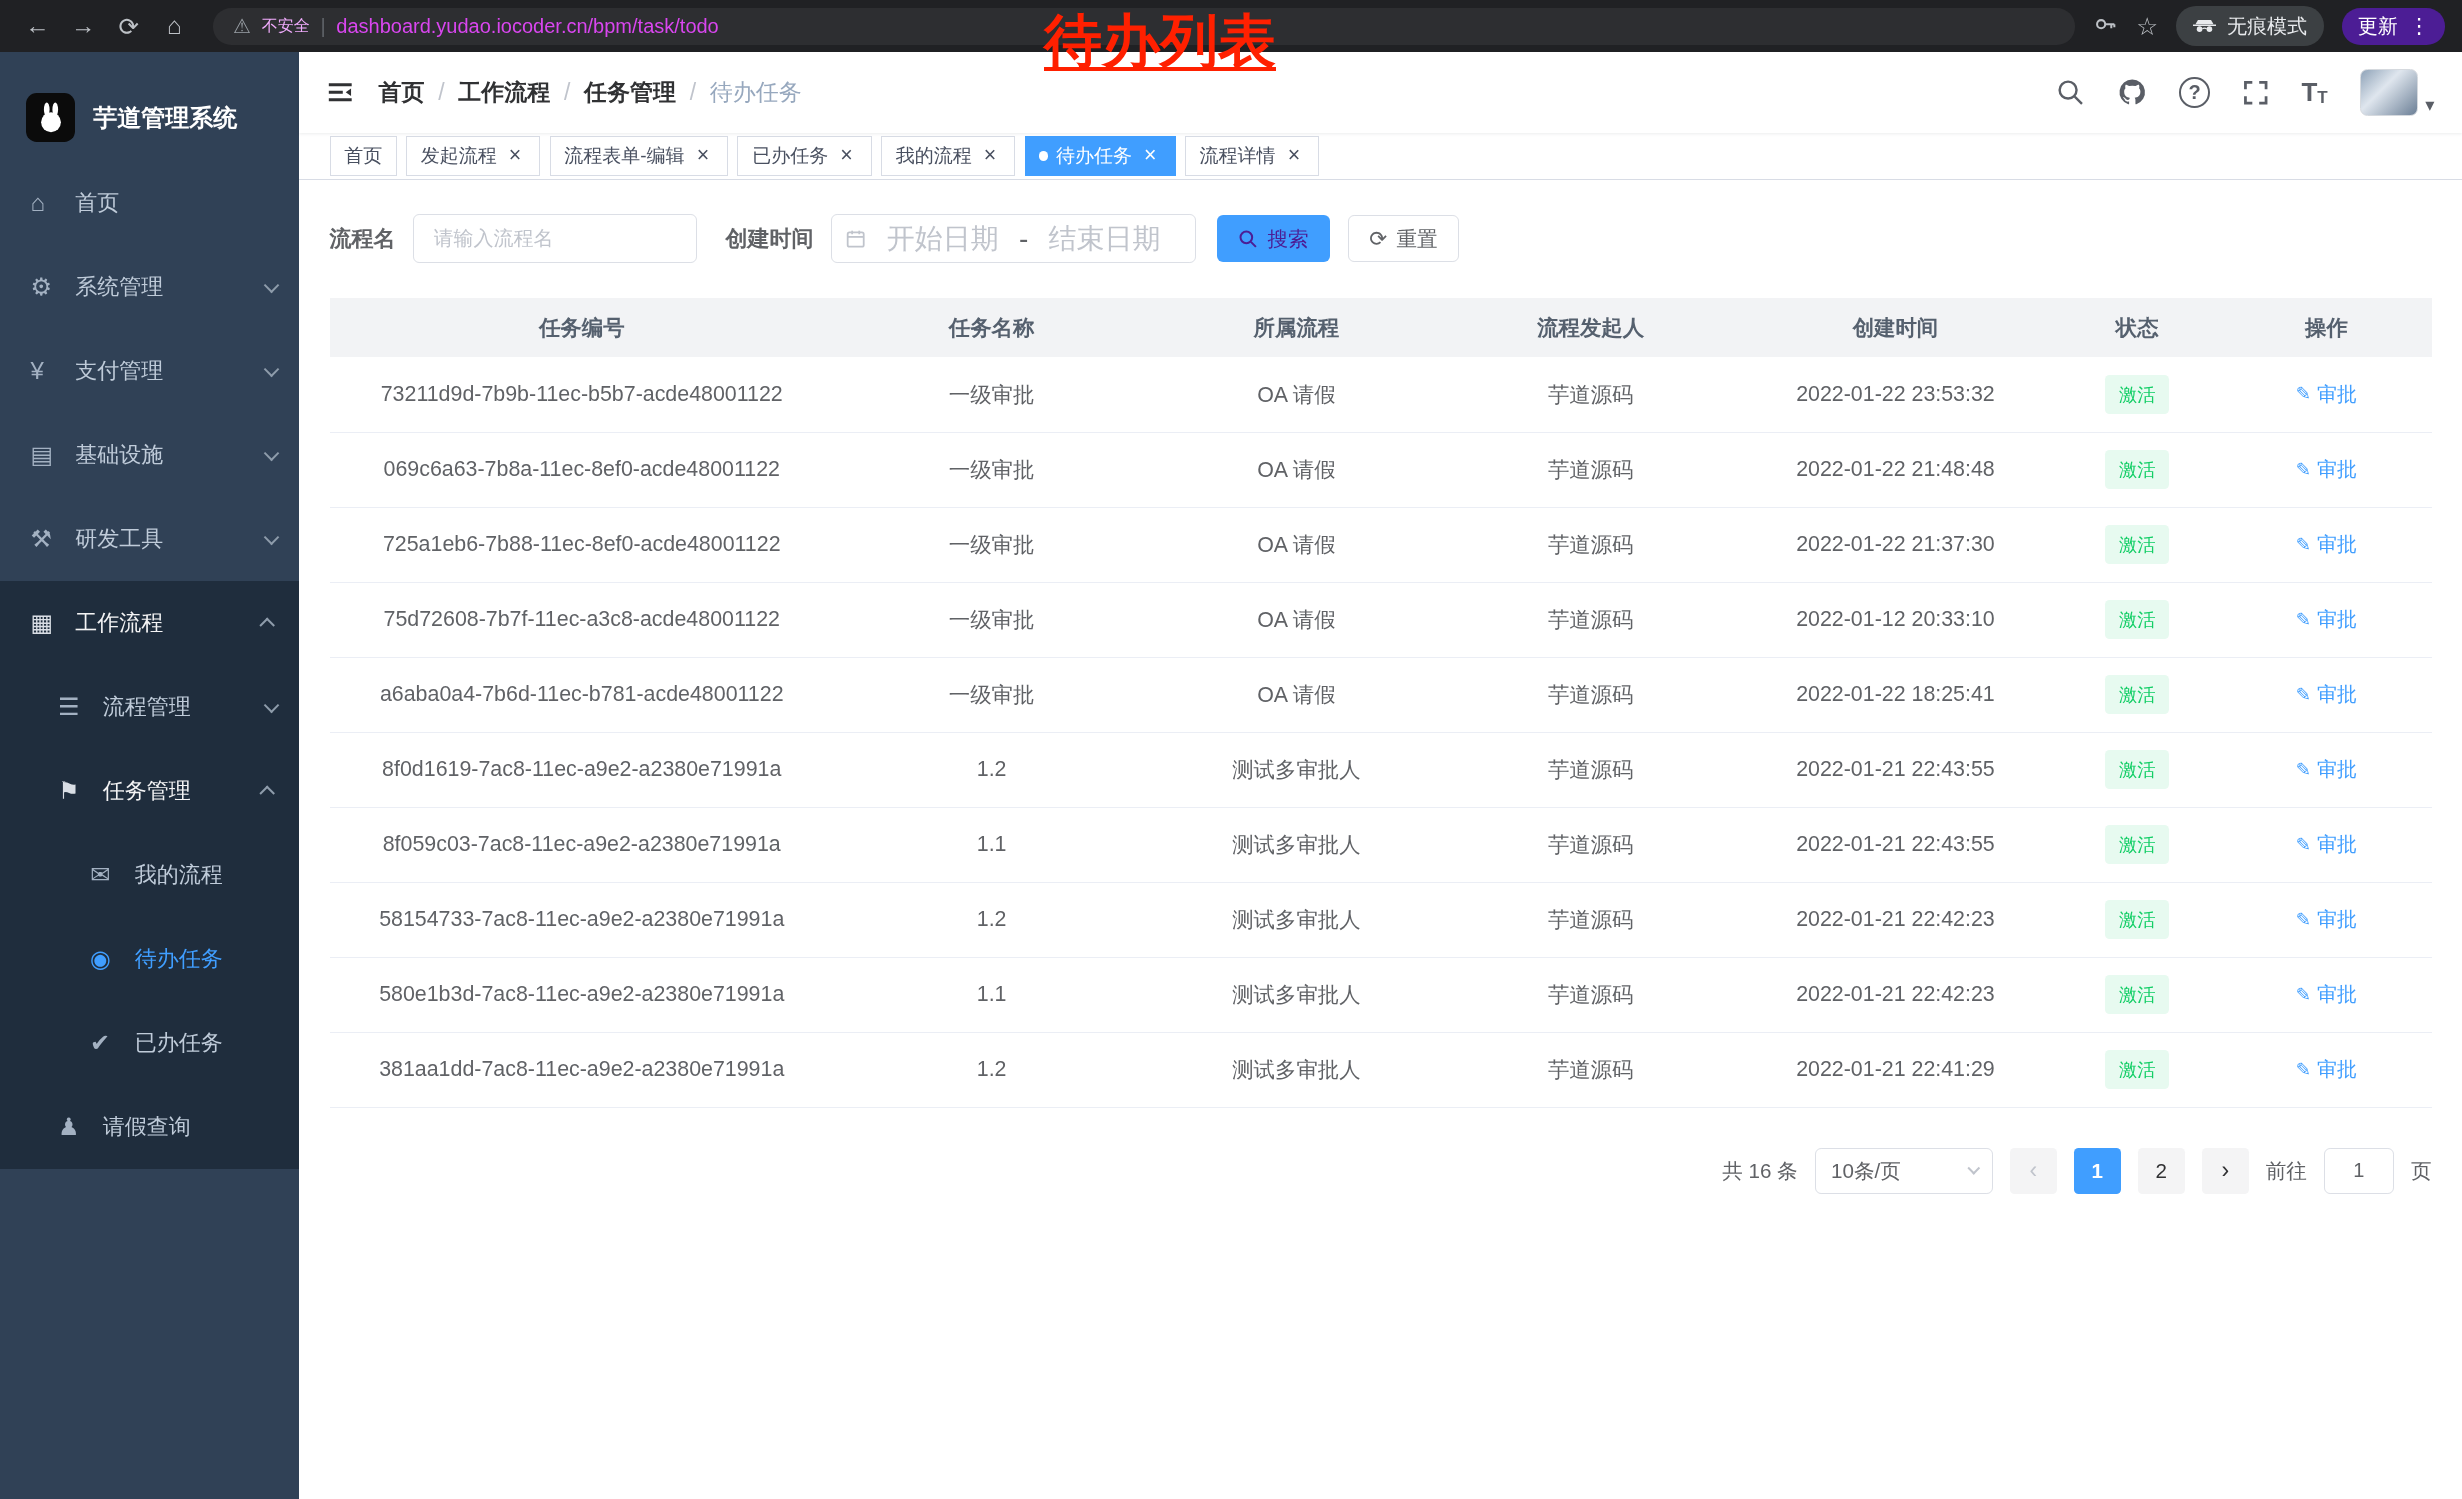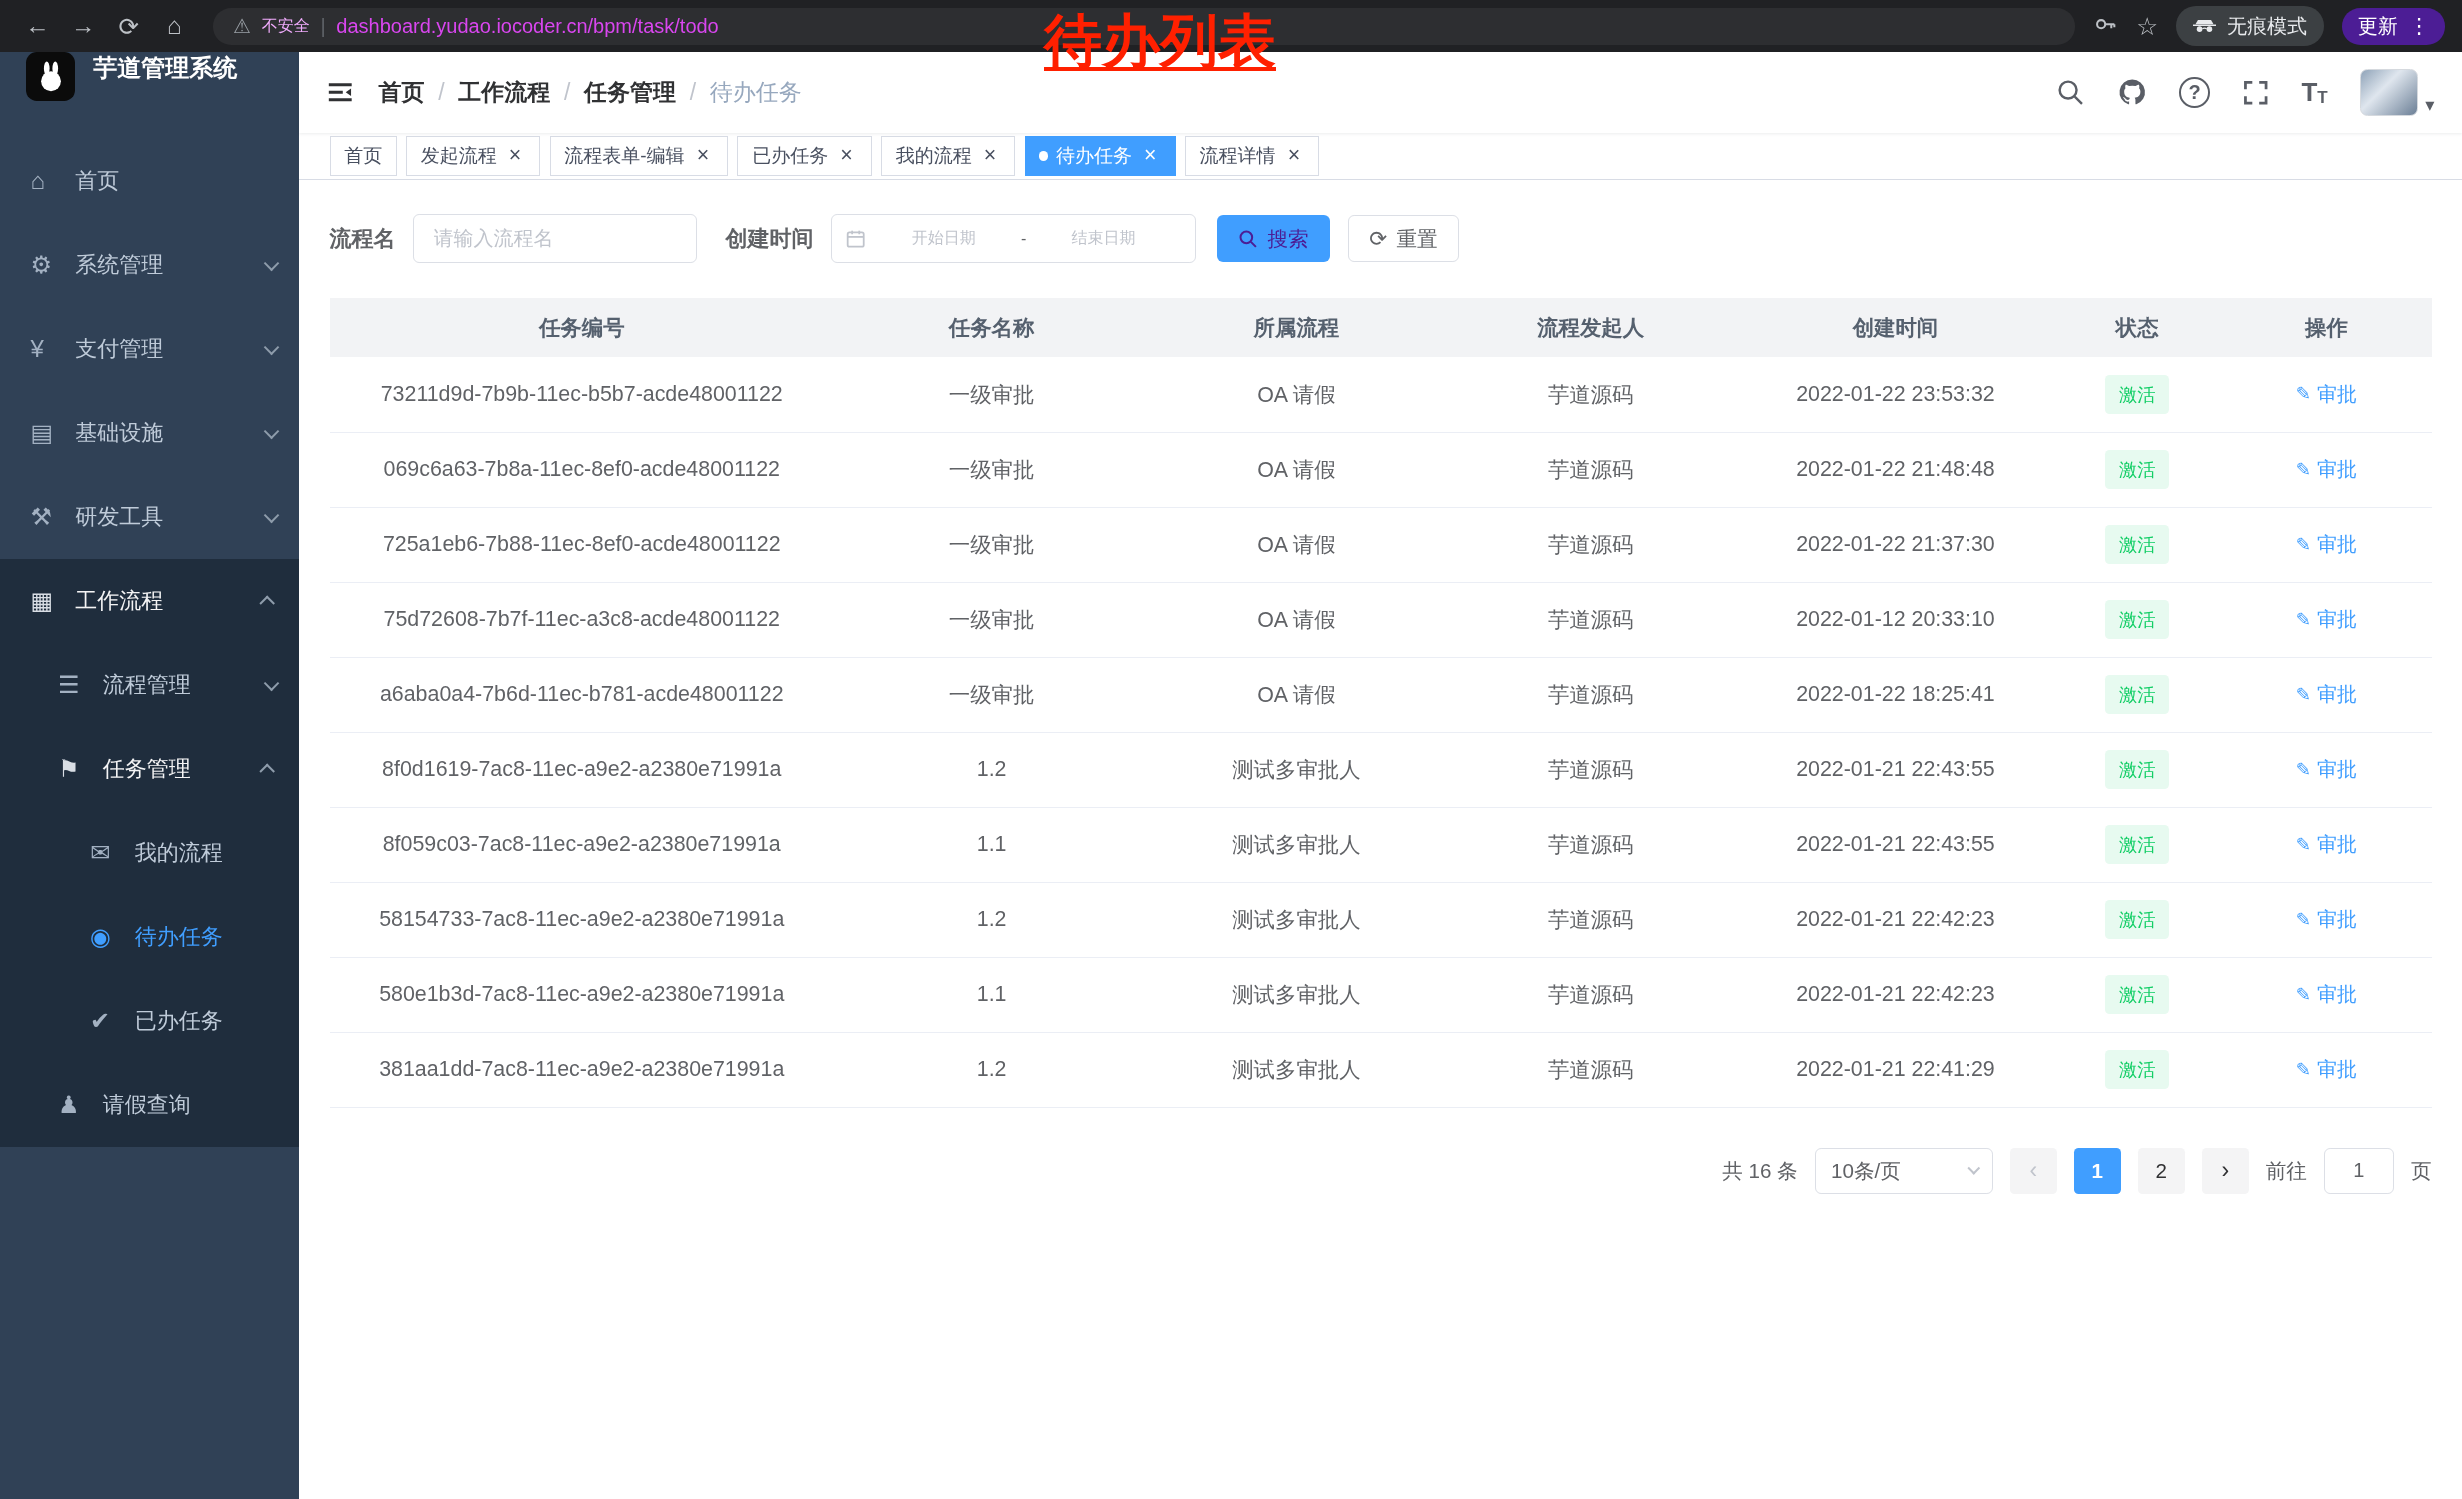--- a/index.html
+++ b/index.html
@@ -30,21 +30,21 @@
     font-size:58px; font-weight:700; color:#ff2000;
     text-decoration:underline; text-decoration-thickness:3.8px; text-underline-offset:6.1px;
     pointer-events:none;
   }
 
   
   .app { display:flex; height:calc(100% - 52px); }
 
   
   .sidebar { width:299px; flex:0 0 299px; background:#304156; display:flex; flex-direction:column; overflow:hidden; }
-  .logo { height:87px; display:flex; align-items:flex-start; gap:18.3px; padding-left:26px; }
+  .logo { height:87px; display:flex; align-items:center; gap:18.3px; padding-left:26px;margin-top:22px; }
   .logo-img { width:49px; height:49px; border-radius:10.7px; background:#0b0b0b; display:flex; align-items:center; justify-content:center; flex:0 0 auto; }
   .logo-title { color:#fff; font-size:24px; font-weight:700; white-space:nowrap; }
   .menu-item { height:84px; display:flex; align-items:center; padding:0 24.4px 0 30.5px; font-size:22px; color:#bfcbd9; cursor:pointer; white-space:nowrap; }
   .mi-icon { width:34px; font-size:24px; color:#a3b1c2; text-align:left; flex:0 0 auto; }
   .mi-label { margin-left:10.7px; flex:1; }
   .chev { display:inline-block; width:10.7px; height:10.7px; border-right:2.3px solid #8e9cab; border-bottom:2.3px solid #8e9cab; flex:0 0 auto; }
   .chev.down { transform:rotate(45deg) translateY(-3.1px); }
   .chev.up { transform:rotate(225deg) translateY(-3.1px); }
   .open-group { background:#1f2d3d; }
   .open-group .menu-item { background:#1f2d3d; }
@@ -81,21 +81,21 @@
   .tab.active .dot { display:inline-block; width:9.2px; height:9.2px; border-radius:50%; background:#fff; }
   .tab .x { font-size:21.4px; line-height:21.4px; width:21.4px; height:21.4px; text-align:center; border-radius:50%; }
 
   
   .content { padding:34px 30.5px 0; }
   .filters { display:flex; align-items:center; margin-bottom:35px; }
   .f-label { font-size:22px; font-weight:700; color:#606266; margin-right:17px; }
   .f-label.second { margin-left:29px; }
   .f-input { width:284px; height:49px; border:0.8px solid #dcdfe6; border-radius:6.1px; padding:0 20px; font-size:20px; color:#606266; outline:none; font-family:inherit; }
   .f-input::placeholder { color:#c0c4cc; }
-  .daterange { width:365px; height:49px; border:0.8px solid #dcdfe6; border-radius:6.1px; display:flex; align-items:center; padding:0 13.7px; color:#c0c4cc; font-size:16px; gap:0; }
+  .daterange { width:365px; height:49px; border:0.8px solid #dcdfe6; border-radius:6.1px; display:flex; align-items:center; padding:0 13.7px; color:#c0c4cc; font-size:28px; gap:0; }
   .dr-ic { color:#c0c4cc; display:flex; }
   .dr-part { flex:1; text-align:center; }
   .dr-sep { color:#606266; }
   .btn { height:47px; display:flex; align-items:center; gap:9.2px; border-radius:6.1px; font-size:20.6px; cursor:pointer; border:none; font-family:inherit; }
   .btn-search { background:#409eff; color:#4c1d95; padding:0 21.4px; margin-left:21.4px; }
   .btn-reset { background:#fff; color:#606266; border:0.8px solid #dcdfe6; padding:0 20px; margin-left:18.3px; }
   .reset-ic { font-size:21.4px; }
 
   .task-table { width:100%; border-collapse:collapse; font-size:21.4px; color:#606266; table-layout:fixed; }
   .task-table th { height:59px; background:#f2f3f5; font-weight:700; color:#55606e; text-align:center; }

